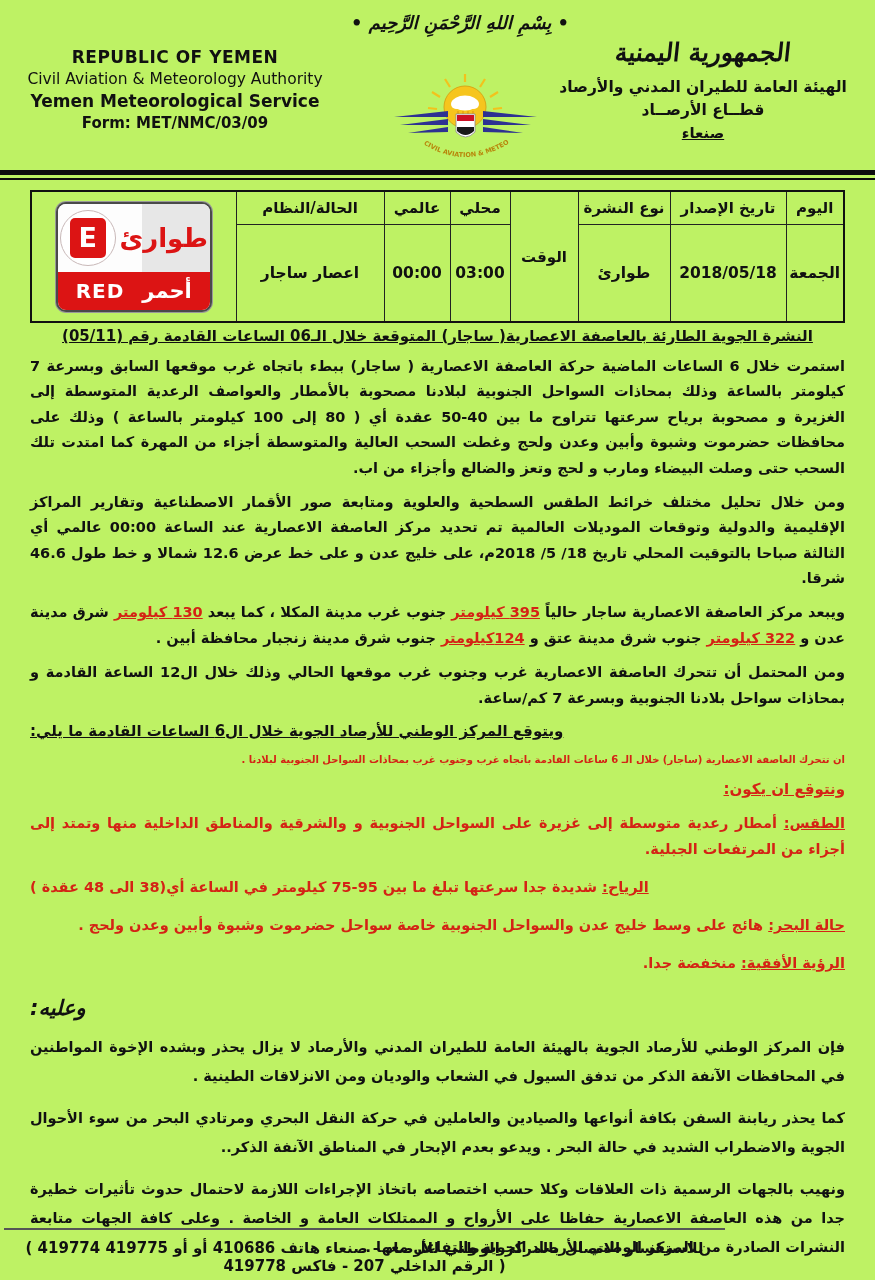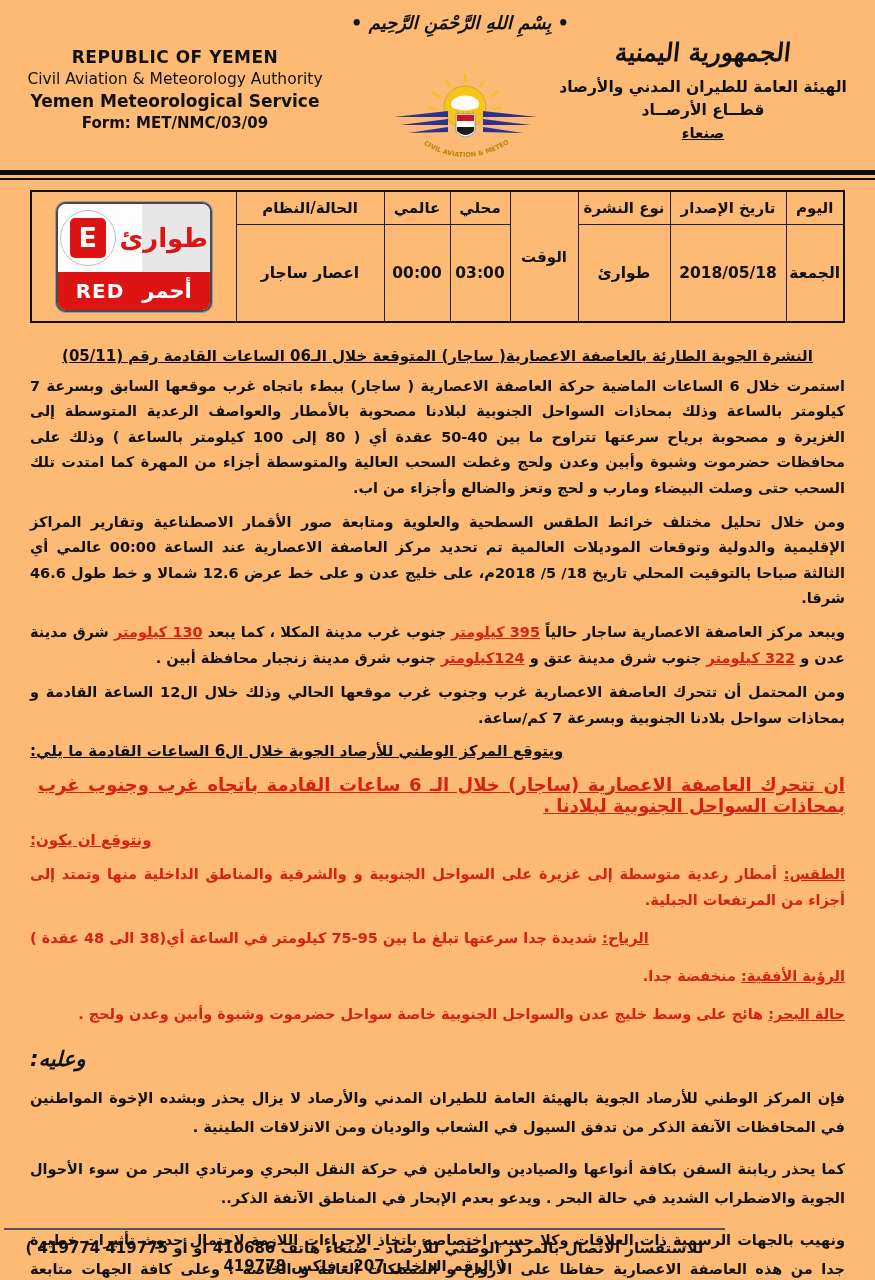--- a/index.html
+++ b/index.html
@@ -1,16 +1,16 @@
 <!DOCTYPE html>
 <html lang="ar"><head>
 <meta charset="utf-8">
 <style>
   html,body{margin:0;padding:0;background:#d8d8d8;}
-  .page{position:relative;width:875px;height:1280px;margin:0 auto;background:#fdba74;
+  .page{position:relative;width:875px;height:1280px;margin:0 auto;background:#bef264;
         font-family:"DejaVu Sans",sans-serif;color:#111;overflow:hidden;}
   
   .bismillah{position:absolute;top:12px;left:335px;width:250px;text-align:center;
              font-family:"DejaVu Serif",serif;font-weight:bold;font-style:italic;font-size:18px;direction:rtl;}
   .hdr-en{position:absolute;top:46px;left:10px;width:330px;text-align:center;line-height:1.35;}
   .hdr-en .l1{font-size:17px;font-weight:bold;letter-spacing:.5px;}
   .hdr-en .l2{font-size:15.5px;}
   .hdr-en .l3{font-size:17px;font-weight:bold;}
   .hdr-en .l4{font-size:15px;}
   .hdr-en .form{font-size:15px;font-weight:bold;text-align:center;margin-top:0;}
@@ -40,31 +40,31 @@
   .badge-circle{width:54px;height:54px;border-radius:50%;background:#fff;border:1.5px solid #c8b8b8;
                 display:flex;align-items:center;justify-content:center;}
   .badge-e{width:36px;height:40px;background:#dc1414;border-radius:5px;color:#fff;font-size:27px;
            font-weight:bold;display:flex;align-items:center;justify-content:center;}
   .badge-bottom{height:38px;background:#dc1414;display:flex;direction:rtl;align-items:center;
                 justify-content:space-evenly;color:#fff;font-weight:bold;}
   .badge-bottom .ar{font-size:21px;}
   .badge-bottom .en{font-size:20px;letter-spacing:1px;}
   
   .doc-title{direction:rtl;text-align:center;font-size:15px;font-weight:bold;
-             text-decoration:underline;margin-top:24px;}
+             text-decoration:underline;margin-top:4px;}
   p.para{direction:rtl;text-align:justify;font-size:14.5px;font-weight:bold;
          line-height:1.75;margin:9px 0 0;}
   p.sp{line-height:2.0;margin-top:13px;}
   .red{color:#d42315;}
   .u{text-decoration:underline;}
   .fc-head{direction:rtl;text-align:left;font-size:15px;font-weight:bold;
            text-decoration:underline;margin-top:11px;}
-  .fc-motion{direction:rtl;text-align:justify;font-size:18px;font-weight:bold;color:#d42315;
-             text-decoration:underline;margin-top:14px;margin-left:8px;}
-  .fc-expect{direction:rtl;text-align:left;font-size:15px;font-weight:bold;color:#d42315;
+  .fc-motion{direction:rtl;text-align:justify;font-size:10px;font-weight:bold;color:#d42315;
+             margin-top:14px;margin-left:8px;}
+  .fc-expect{direction:rtl;text-align:right;font-size:15px;font-weight:bold;color:#d42315;
              text-decoration:underline;margin-top:15px;}
   .rline{direction:rtl;text-align:justify;font-size:14.5px;font-weight:bold;color:#d42315;
          line-height:1.8;margin-top:12px;}
   .rline.center{text-align:left;}
   .rline.right{text-align:right;}
   .rlabel{text-decoration:underline;}
   .therefore{direction:rtl;text-align:left;font-size:21px;font-weight:bold;font-style:italic;
              margin:20px 55px 0 0;}
   .footer{position:absolute;bottom:5px;left:4px;width:721px;border-top:2px solid #555;
           padding-top:9px;text-align:center;direction:rtl;font-size:15px;font-weight:bold;box-sizing:border-box;}
@@ -197,22 +197,22 @@
     <p class="para"><span>ويبعد مركز العاصفة الاعصارية  ساجار حالياً  </span><span class="red u">395 كيلومتر</span><span> جنوب غرب مدينة المكلا ، كما يبعد </span><span class="red u">130 كيلومتر</span><span> شرق مدينة عدن و </span><span class="red u">322 كيلومتر</span><span> جنوب شرق مدينة عتق  و  </span><span class="red u">124كيلومتر</span><span> جنوب شرق مدينة  زنجبار محافظة أبين .</span></p>
 
     <p class="para">ومن المحتمل أن تتحرك العاصفة الاعصارية غرب وجنوب غرب موقعها الحالي  وذلك خلال ال12 الساعة القادمة و بمحاذات  سواحل بلادنا الجنوبية   وبسرعة 7 كم/ساعة.</p>
 
     <div class="fc-head">ويتوقع المركز الوطني للأرصاد الجوية خلال ال6 الساعات القادمة ما يلي:</div>
     <div class="fc-motion">ان تتحرك العاصفة الاعصارية (ساجار) خلال الـ 6 ساعات القادمة باتجاه غرب وجنوب غرب بمحاذات السواحل الجنوبية لبلادنا .</div>
     <div class="fc-expect">ونتوقع ان يكون:</div>
 
     <div class="rline"><span class="rlabel">الطقس:</span><span> أمطار رعدية متوسطة إلى غزيرة على السواحل الجنوبية و والشرقية والمناطق الداخلية منها وتمتد إلى أجزاء من المرتفعات الجبلية.</span></div>
     <div class="rline center"><span class="rlabel">الرياح:</span><span> شديدة جدا سرعتها تبلغ ما بين  95-75 كيلومتر في الساعة أي(38 الى 48 عقدة )</span></div>
+    <div class="rline right"><span class="rlabel">حالة البحر:</span><span> هائج على وسط خليج عدن والسواحل الجنوبية خاصة سواحل حضرموت وشبوة وأبين وعدن ولحج .</span></div>
     <div class="rline right"><span class="rlabel">الرؤية الأفقية:</span><span> منخفضة جدا.</span></div>
-    <div class="rline right"><span class="rlabel">حالة البحر:</span><span> هائج على وسط خليج عدن والسواحل الجنوبية خاصة سواحل حضرموت وشبوة وأبين وعدن ولحج .</span></div>
 
     <div class="therefore">وعليه:</div>
 
     <p class="para sp">فإن المركز الوطني للأرصاد الجوية بالهيئة العامة للطيران المدني والأرصاد   لا يزال يحذر وبشده الإخوة المواطنين في المحافظات الآنفة الذكر من تدفق السيول في الشعاب والوديان ومن الانزلاقات الطينية .</p>
     <p class="para sp">كما يحذر ريابنة السفن بكافة أنواعها والصيادين   والعاملين في حركة النقل البحري ومرتادي البحر من سوء الأحوال الجوية والاضطراب الشديد في حالة البحر . ويدعو بعدم الإبحار في المناطق الآنفة الذكر..</p>
     <p class="para sp">ونهيب بالجهات الرسمية ذات العلاقات وكلا حسب اختصاصه باتخاذ الإجراءات اللازمة لاحتمال حدوث تأثيرات خطيرة جدا من هذه العاصفة الاعصارية حفاظا على الأرواح و الممتلكات العامة و الخاصة . وعلى كافة الجهات متابعة النشرات الصادرة من المركز الوطني للأرصاد الجوية والتفاعل معها .</p>
 
   </div>
 
   <div class="footer">

